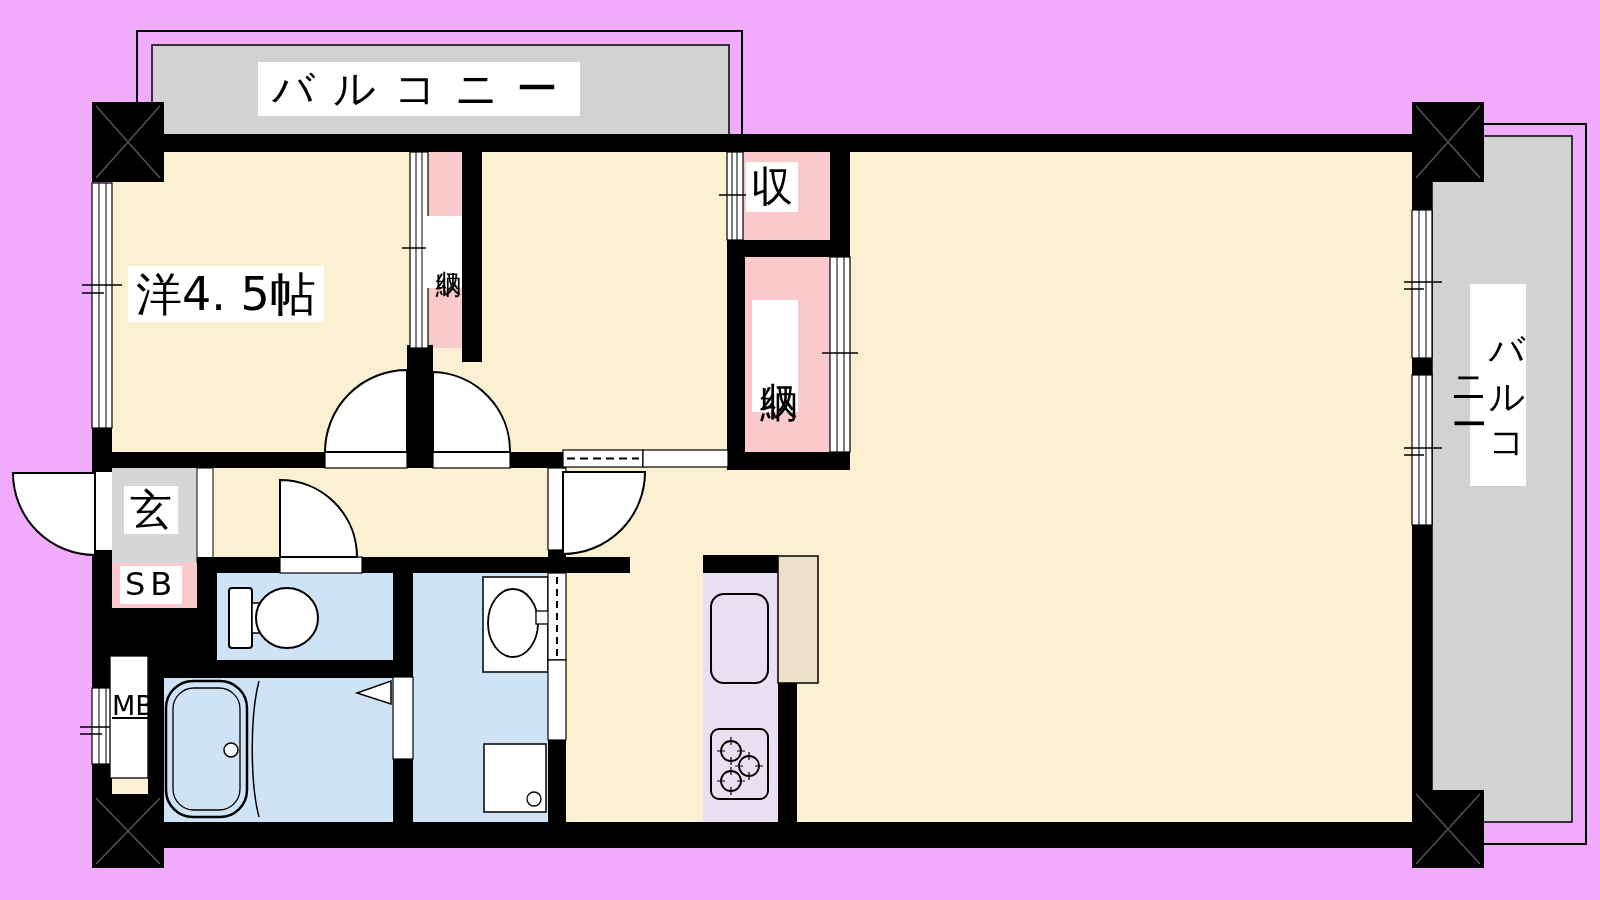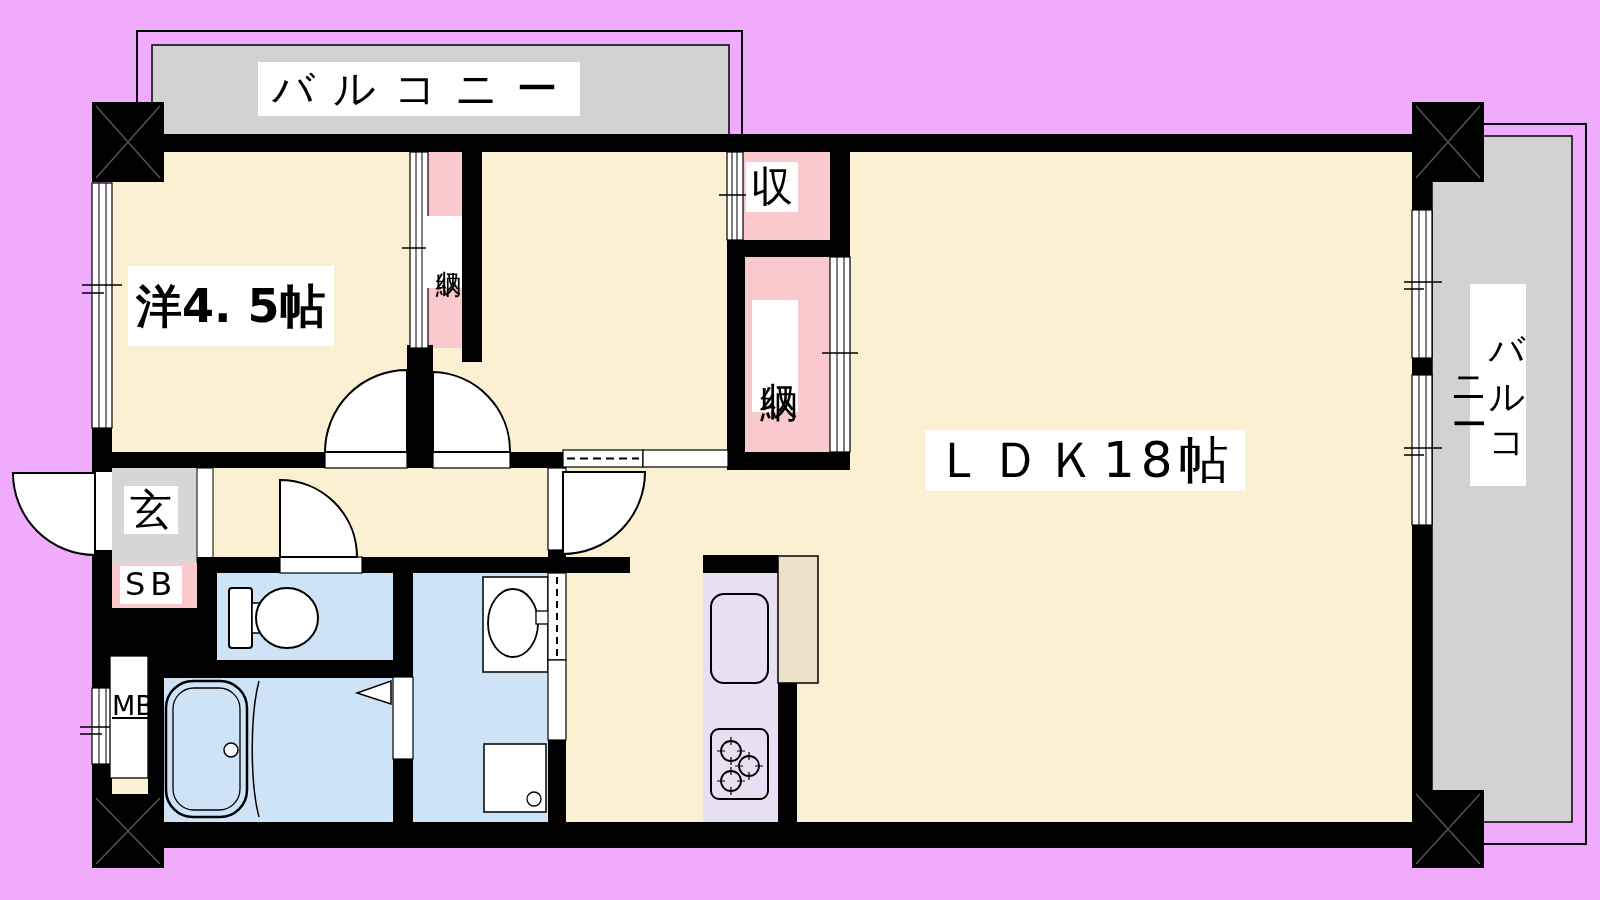--- a/index.html
+++ b/index.html
@@ -7,21 +7,21 @@
          font-family:"DejaVu Sans","Liberation Sans",sans-serif;}
   svg{position:absolute;left:0;top:0;}
   .lbl{position:absolute;color:#000;background:#ffffff;white-space:nowrap;
        font-family:"DejaVu Sans","Liberation Sans",sans-serif;font-weight:500;line-height:1.05;}
   .lbl.nobg{background:transparent;}
   .vert{writing-mode:vertical-rl;text-orientation:upright;white-space:normal;}
   .l-balcony-top{left:258px;top:62px;width:322px;height:54px;font-size:42px;
                  letter-spacing:18px;text-align:center;line-height:54px;padding-left:10px;box-sizing:border-box;}
   .l-balcony-right{left:1470px;top:284px;height:202px;width:56px;font-size:36px;
                    letter-spacing:10px;text-align:center;}
-  .l-room45{left:128px;top:266px;font-size:46px;padding:16px 8px;font-weight:bold;}
+  .l-room45{left:128px;top:266px;font-size:46px;padding:4px 8px;}
   .l-room4{left:406px;top:262px;font-size:46px;padding:4px 8px;}
   .l-closet-center{left:426px;top:216px;width:36px;height:72px;font-size:26px;text-align:center;letter-spacing:2px;}
   .l-closet-small{left:746px;top:162px;font-size:42px;padding:3px 5px;}
   .l-closet-right{left:752px;top:300px;width:46px;height:112px;font-size:38px;text-align:center;letter-spacing:4px;}
   .l-ldk{left:925px;top:430px;font-size:50px;padding:4px 10px;letter-spacing:6px;}
   .l-genkan{left:124px;top:486px;font-size:42px;padding:2px 6px;}
   .l-sb{left:120px;top:566px;font-size:32px;letter-spacing:5px;padding:2px 5px;text-align:center;}
   .l-mb{left:112px;top:690px;width:36px;font-size:27px;text-align:center;word-break:break-all;line-height:1.2;text-decoration:underline;}
 </style>
 </head>
@@ -208,17 +208,16 @@
 
   <rect x="110" y="656" width="38" height="122" fill="#fff" stroke="#000" stroke-width="1.3"></rect>
 </svg>
 
   <div class="lbl l-balcony-top">バルコニー</div>
   <div class="lbl vert l-balcony-right">バルコニー</div>
   <div class="lbl l-room45">洋4. 5帖</div>
   <div class="lbl vert l-closet-center">収納</div>
   <div class="lbl l-closet-small">収</div>
   <div class="lbl vert l-closet-right">収納</div>
-  <div class="lbl l-ldk">ＬＤＫ18帖</div>
   <div class="lbl l-genkan">玄</div>
   <div class="lbl l-sb">SB</div>
   <div class="lbl nobg l-mb">MB</div>
 </div>
 
 </body></html>

